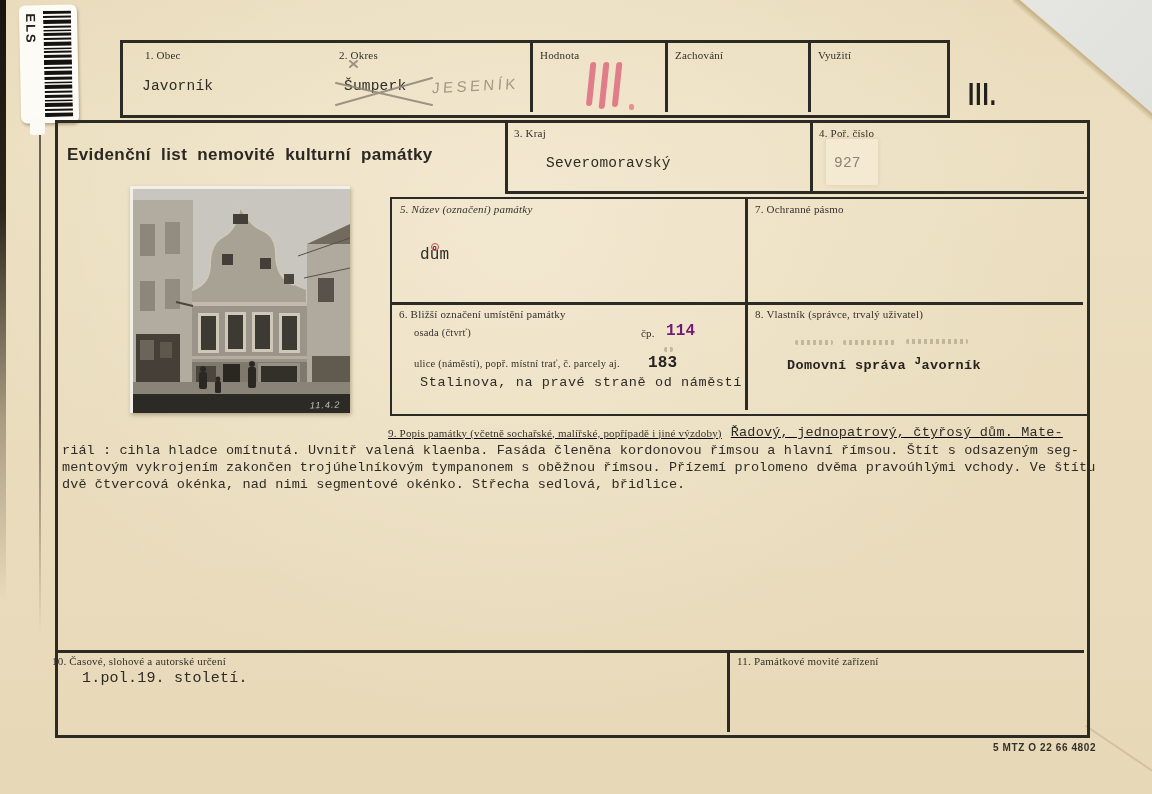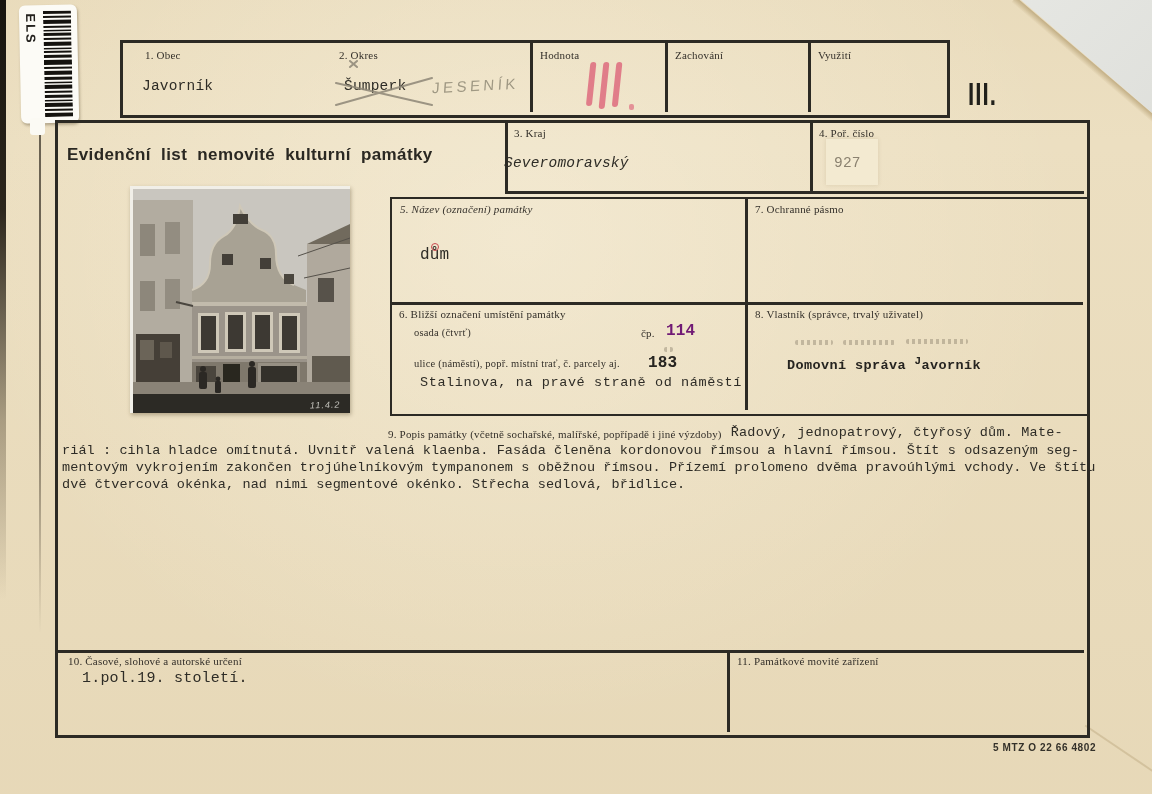--- a/index.html
+++ b/index.html
@@ -89,21 +89,21 @@
     box-shadow:1px 2px 4px rgba(70,55,25,.35);
   }
   .photo-caption{
     position:absolute;right:10px;bottom:3px;font-style:italic;font-size:9px;
     color:rgba(242,240,233,.75);letter-spacing:1px;transform:rotate(-2deg);
   }
   .printcode{
     position:absolute;font-family:"Liberation Sans",sans-serif;font-weight:bold;
     font-size:10px;color:#34312a;letter-spacing:.6px;white-space:nowrap;
   }
-  .popis-row{position:absolute;display:flex;align-items:flex-end;white-space:nowrap;}
+  .popis-row{position:absolute;display:flex;align-items:center;white-space:nowrap;text-decoration:underline;}
   .popis-row .lblpart{position:static;}
   .popis-row .valpart{position:static;margin-left:9px;font-size:13.5px;}
   .mono.desc{font-size:13.5px;letter-spacing:.1px;}
   sup.raised{font-size:11px;vertical-align:5px;}
 </style>
 </head>
 <body>
 
 <div class="stage">
 
@@ -178,21 +178,21 @@
 
   <div class="stamp" style="left:968px;top:77px;">III.</div>
 
   <div class="boxline" style="left:55px;top:120px;width:1029px;height:612px;"></div>
 
   <div class="bline" style="left:505px;top:123px;width:2.5px;height:69px;"></div>
   <div class="bline" style="left:810px;top:123px;width:2.5px;height:69px;"></div>
   <div class="bline" style="left:505px;top:191px;width:579px;height:2.5px;"></div>
 
   <div class="lbl" style="left:514px;top:127px;">3. Kraj</div>
-  <div class="mono" style="left:504px;top:155px;font-style:italic;">Severomoravský</div>
+  <div class="mono" style="left:546px;top:155px;">Severomoravský</div>
 
   <div class="lbl" style="left:819px;top:127px;">4. Poř. číslo</div>
   <div class="patch" style="left:826px;top:139px;width:52px;height:46px;"></div>
   <div class="mono" style="left:834px;top:155px;color:#8b8270;">927</div>
 
   <div class="title" style="left:67px;top:145px;">Evidenční list nemovité kulturní památky</div>
 
   <div class="photo">
     <svg width="220" height="227" viewBox="0 0 220 227">
       <rect x="0" y="0" width="220" height="227" fill="#c9c6bf"></rect>
@@ -291,20 +291,20 @@
     <span class="lbl lblpart">9. Popis památky (včetně sochařské, malířské, popřípadě i jiné výzdoby)</span>
     <span class="mono valpart lblpart" style="position:static;">Řadový, jednopatrový, čtyřosý dům. Mate-</span>
   </div>
   <div class="mono desc" style="left:62px;top:443px;">riál : cihla hladce omítnutá. Uvnitř valená klaenba. Fasáda členěna kordonovou římsou a hlavní římsou. Štít s odsazeným seg-</div>
   <div class="mono desc" style="left:62px;top:460px;">mentovým vykrojením zakončen trojúhelníkovým tympanonem s oběžnou římsou. Přízemí prolomeno dvěma pravoúhlými vchody. Ve štítu</div>
   <div class="mono desc" style="left:62px;top:477px;">dvě čtvercová okénka, nad nimi segmentové okénko. Střecha sedlová, břidlice.</div>
 
   <div class="bline" style="left:58px;top:650px;width:1026px;height:2.5px;"></div>
   <div class="bline" style="left:727px;top:650px;width:2.5px;height:82px;"></div>
 
-  <div class="lbl" style="left:68px;top:655px;">10. Časové, slohové a autorské určení</div>
+  <div class="lbl" style="left:52px;top:655px;">10. Časové, slohové a autorské určení</div>
   <div class="mono" style="left:82px;top:670px;font-size:15px;">1.pol.19. století.</div>
 
   <div class="lbl" style="left:737px;top:655px;">11. Památkové movité zařízení</div>
 
   <div class="printcode" style="left:993px;top:742px;">5 MTZ O 22 66 4802</div>
 
 </div>
 
 </body></html>

